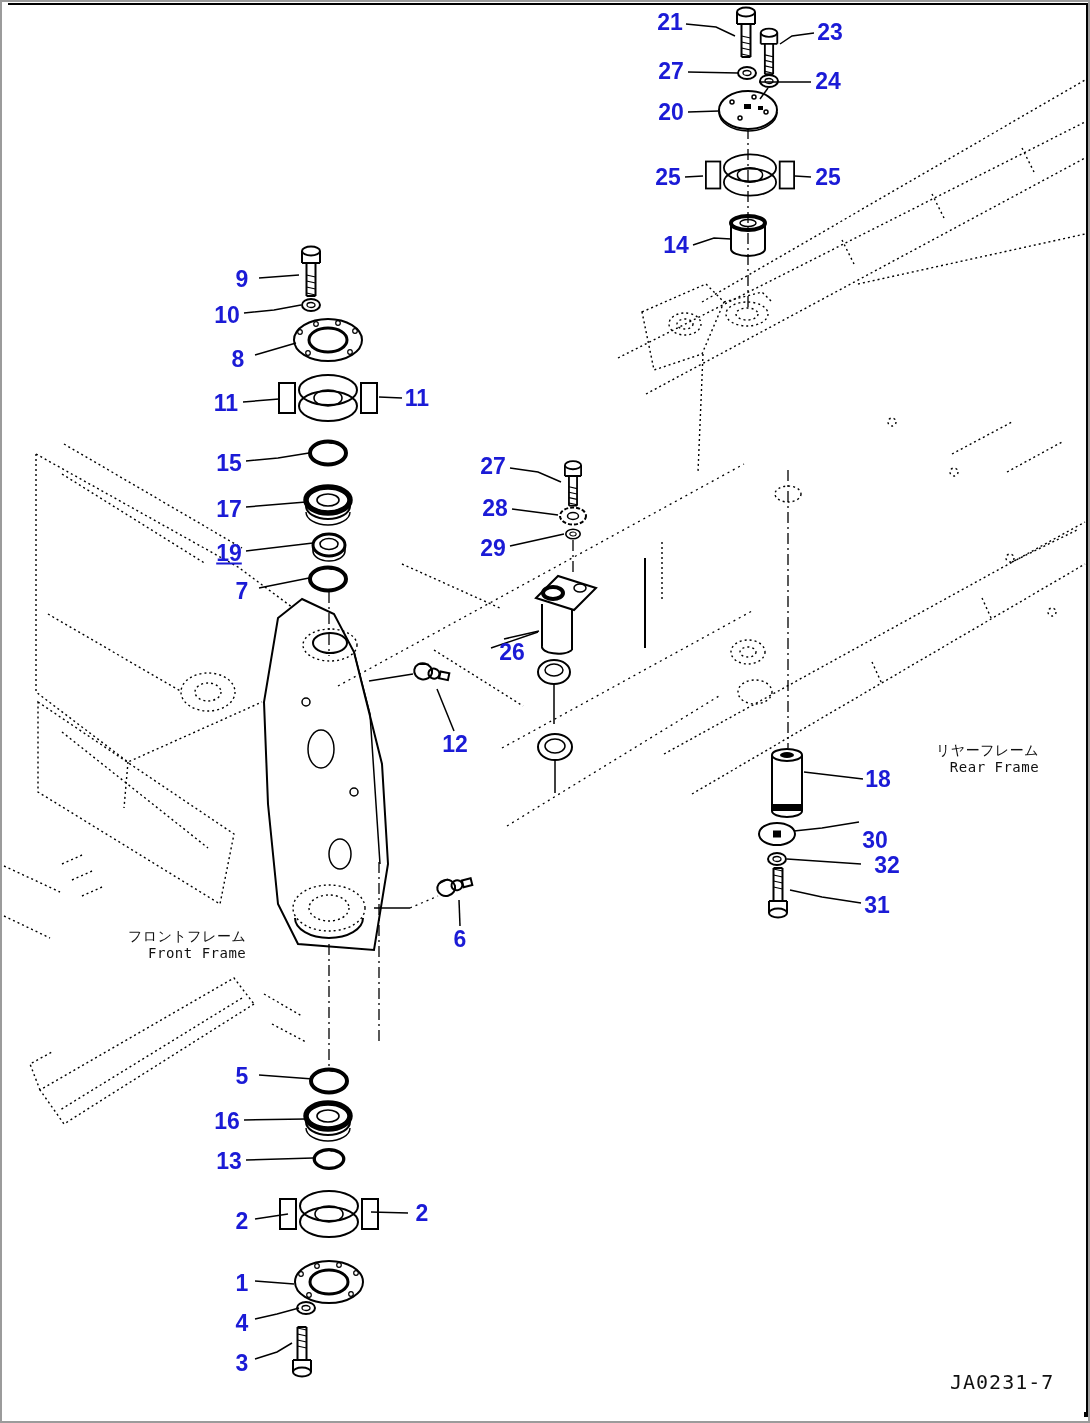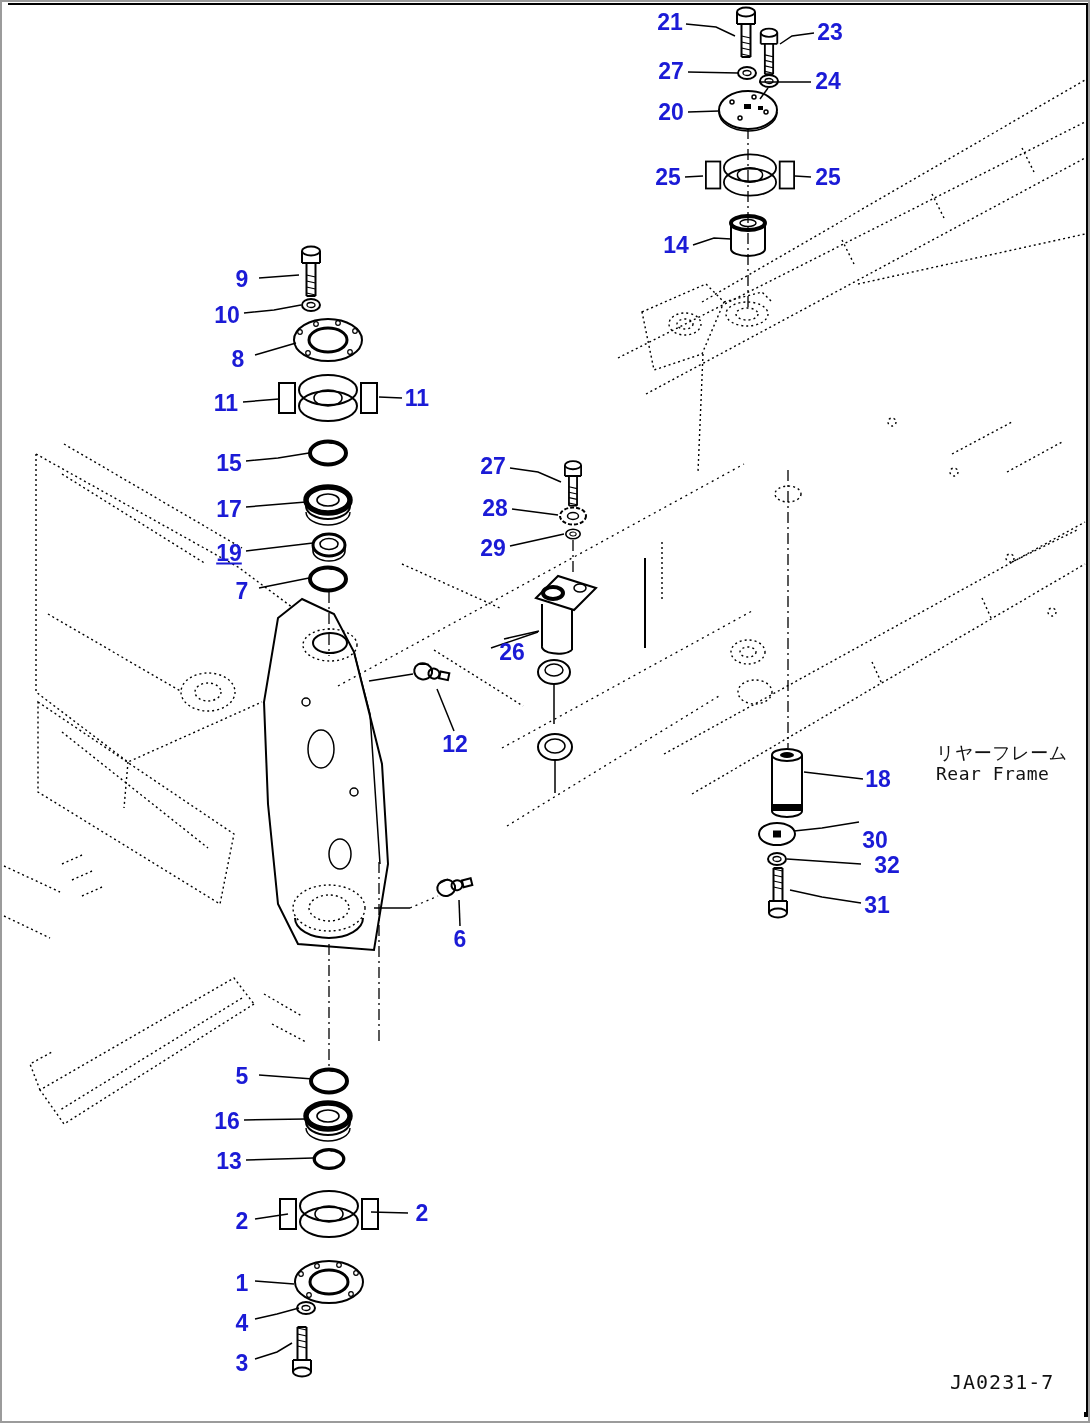--- a/index.html
+++ b/index.html
@@ -17,21 +17,21 @@
   svg.art .thick{stroke-width:4;}
   svg.art .leader{fill:none;stroke:#000;stroke-width:1.5;}
   svg.art .ink{fill:#000;stroke:none;}
   .callout{
     position:absolute;transform:translate(-50%,-50%);
     font:700 23px "Liberation Sans",sans-serif;color:var(--accent,#1b1bd6);
     white-space:nowrap;user-select:none;
   }
   .frame-label{
     position:absolute;font-family:"DejaVu Sans Mono","Liberation Mono",monospace;
-    font-size:18px;line-height:1.18;color:#111;letter-spacing:.5px;white-space:nowrap;
+    font-size:14px;line-height:1.18;color:#111;letter-spacing:.5px;white-space:nowrap;text-align:right;
   }
   #front-frame-label{left:126px;top:926px;}
   #rear-frame-label{left:934px;top:740px;}
   .footer-code{
     position:absolute;left:948px;top:1368px;
     font-family:"DejaVu Sans Mono","Liberation Mono",monospace;
     font-size:20px;color:#111;letter-spacing:1px;
   }
 </style>
 </head>
@@ -323,20 +323,24 @@
       <div class="callout" style="left: 240px; top: 1074px;">5</div>
       <div class="callout" style="left: 225px; top: 1119px;">16</div>
       <div class="callout" style="left: 227px; top: 1159px;">13</div>
       <div class="callout" style="left: 240px; top: 1219px;">2</div>
       <div class="callout" style="left: 420px; top: 1211px;">2</div>
       <div class="callout" style="left: 240px; top: 1281px;">1</div>
       <div class="callout" style="left: 240px; top: 1321px;">4</div>
       <div class="callout" style="left: 240px; top: 1361px;">3</div>
     </div>
 
+  <div class="frame-label" id="front-frame-label">
+    <div>フロントフレーム</div>
+    <div>Front Frame</div>
+  </div>
 
   <div class="frame-label" id="rear-frame-label">
     <div>リヤーフレーム</div>
     <div>Rear Frame</div>
   </div>
 
   <div class="footer-code">JA0231-7</div>
 </div>
 
 </body></html>

